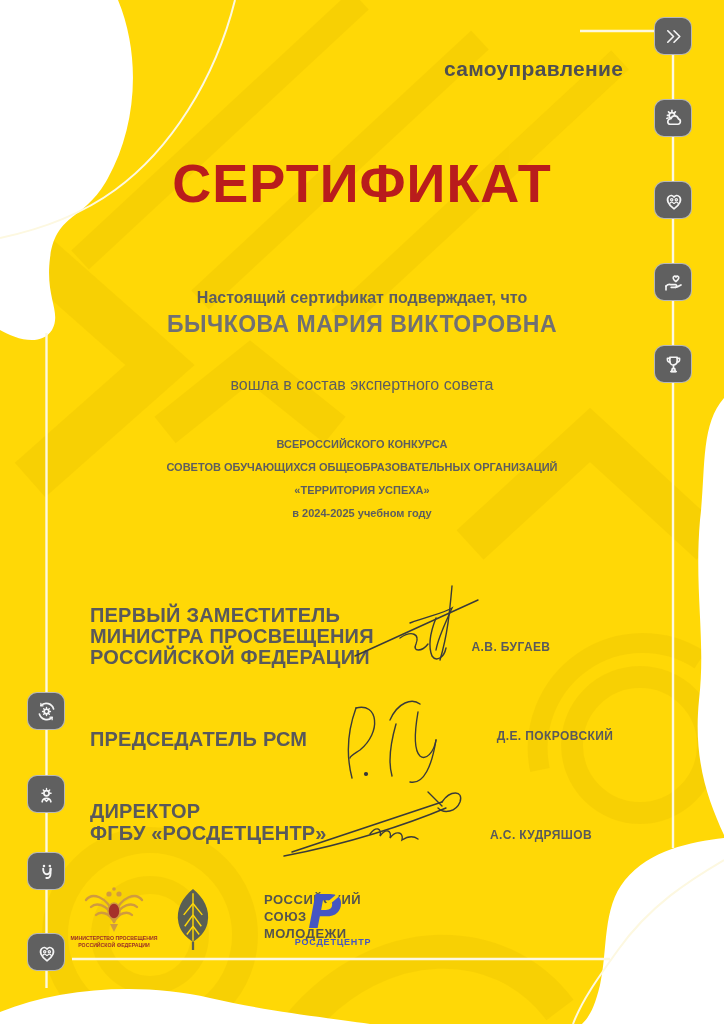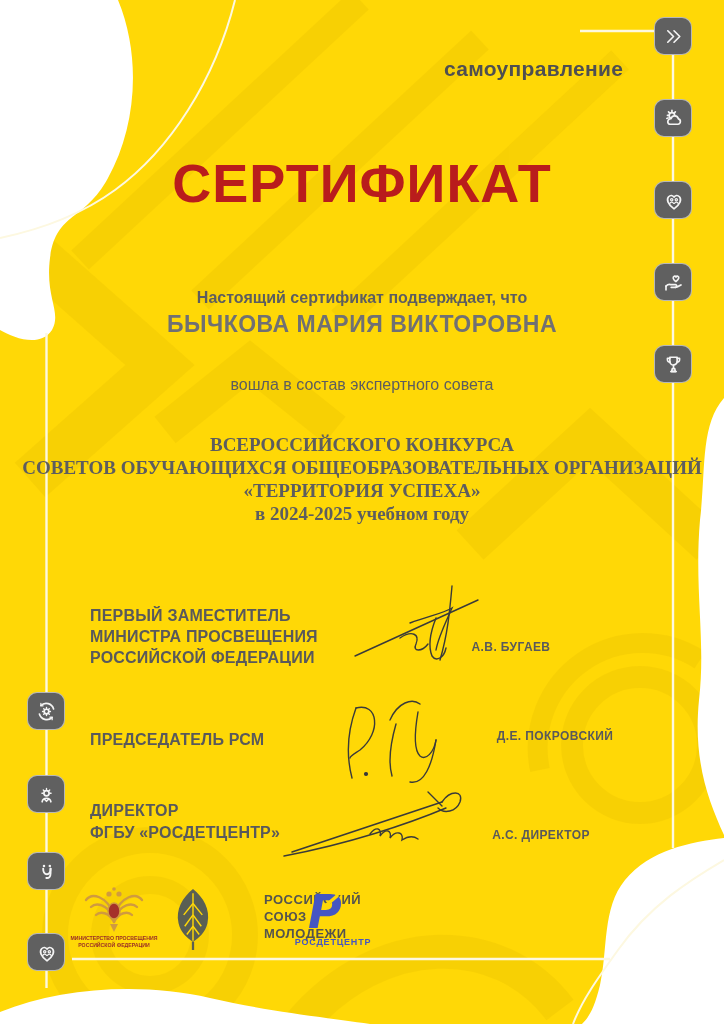--- a/index.html
+++ b/index.html
@@ -5,25 +5,25 @@
   html,body{margin:0;padding:0;background:#ffffff;}
   .page{position:relative;width:724px;height:1024px;overflow:hidden;background:#ffffff;
         font-family:"Liberation Sans",sans-serif;-webkit-font-smoothing:antialiased;}
   .bg{position:absolute;left:0;top:0;width:724px;height:1024px;}
   .abs{position:absolute;}
   .ctr{left:0;width:724px;text-align:center;}
   .title{top:152px;font-size:54px;line-height:62px;font-weight:800;letter-spacing:1px;color:#b91c1c;}
   .intro{top:261px;font-size:16px;font-weight:700;color:#5d5d5f;margin-top:28px;}
   .recipient{top:311px;font-size:23px;font-weight:700;letter-spacing:.5px;color:#707073;}
   .statement{top:376px;font-size:16px;font-weight:400;color:#5d5d5f;}
-  .contest{top:433px;font-size:19px;line-height:23px;font-weight:700;color:#5d5d5f;font-family:Liberation Serif, serif;}
+  .contest{top:433px;font-size:11px;line-height:23px;font-weight:700;color:#5d5d5f;}
   .brand{left:444px;top:58px;width:210px;font-size:21px;line-height:21px;font-weight:700;
          letter-spacing:.3px;color:#4f4f51;}
   .brand .row{display:flex;align-items:center;gap:6px;}
-  .role{font-size:16px;line-height:21px;font-weight:700;color:#59595b;letter-spacing:.2px;}
+  .role{font-size:20px;line-height:21px;font-weight:700;color:#59595b;letter-spacing:.2px;}
   .sname{font-size:12px;font-weight:700;color:#59595b;letter-spacing:.4px;text-align:center;}
   .icn{position:absolute;width:38px;height:38px;background:#606060;border-radius:10px;
        border:1.5px solid rgba(255,255,255,.55);box-sizing:border-box;
        display:flex;align-items:center;justify-content:center;}
   .icn svg{width:25px;height:25px;stroke:#f4f4f4;stroke-width:1.6;fill:none;
            stroke-linecap:round;stroke-linejoin:round;}
   .icn .fillbg{fill:#606060;}
   .icn .fillwh{fill:#f4f4f4;stroke:none;}
   .sig{stroke:#3a3a3a;stroke-width:1.4;fill:none;stroke-linecap:round;}
   .rsmtxt{left:228px;top:891px;font-size:13px;line-height:17px;font-weight:700;
@@ -123,21 +123,21 @@
   </div>
   <svg class="abs" style="left:278px;top:782px;" width="200" height="80" viewBox="0 0 200 80">
     <g class="sig">
       <path d="M6,74 C70,62 130,42 168,26"></path>
       <path d="M14,70 L164,20"></path>
       <path d="M164,20 C172,8 186,8 182,20 C178,30 166,32 160,26"></path>
       <path d="M92,52 C98,44 104,46 102,54 C108,46 114,48 112,56 C118,48 126,50 124,58 C130,54 136,54 140,57"></path>
       <path d="M150,10 C156,16 160,20 164,24"></path>
     </g>
   </svg>
-  <div class="abs sname" style="left:460px;top:828px;width:162px;">А.С. ДИРЕКТОР</div>
+  <div class="abs sname" style="left:460px;top:828px;width:162px;">А.С. КУДРЯШОВ</div>
 
   <svg class="abs" style="left:80px;top:884px;" width="68" height="52" viewBox="0 0 68 52">
     <g stroke="#d09a3f" stroke-width="2.4" fill="none" stroke-linecap="round">
       <path d="M34,30 C26,12 12,8 6,16"></path>
         <path d="M34,30 C42,12 56,8 62,16"></path>
       <path d="M34,34 C27,20 16,18 11,23"></path>
         <path d="M34,34 C41,20 52,18 57,23"></path>
       <path d="M34,38 C29,28 20,27 16,31"></path>
         <path d="M34,38 C39,28 48,27 52,31"></path>
     </g>

